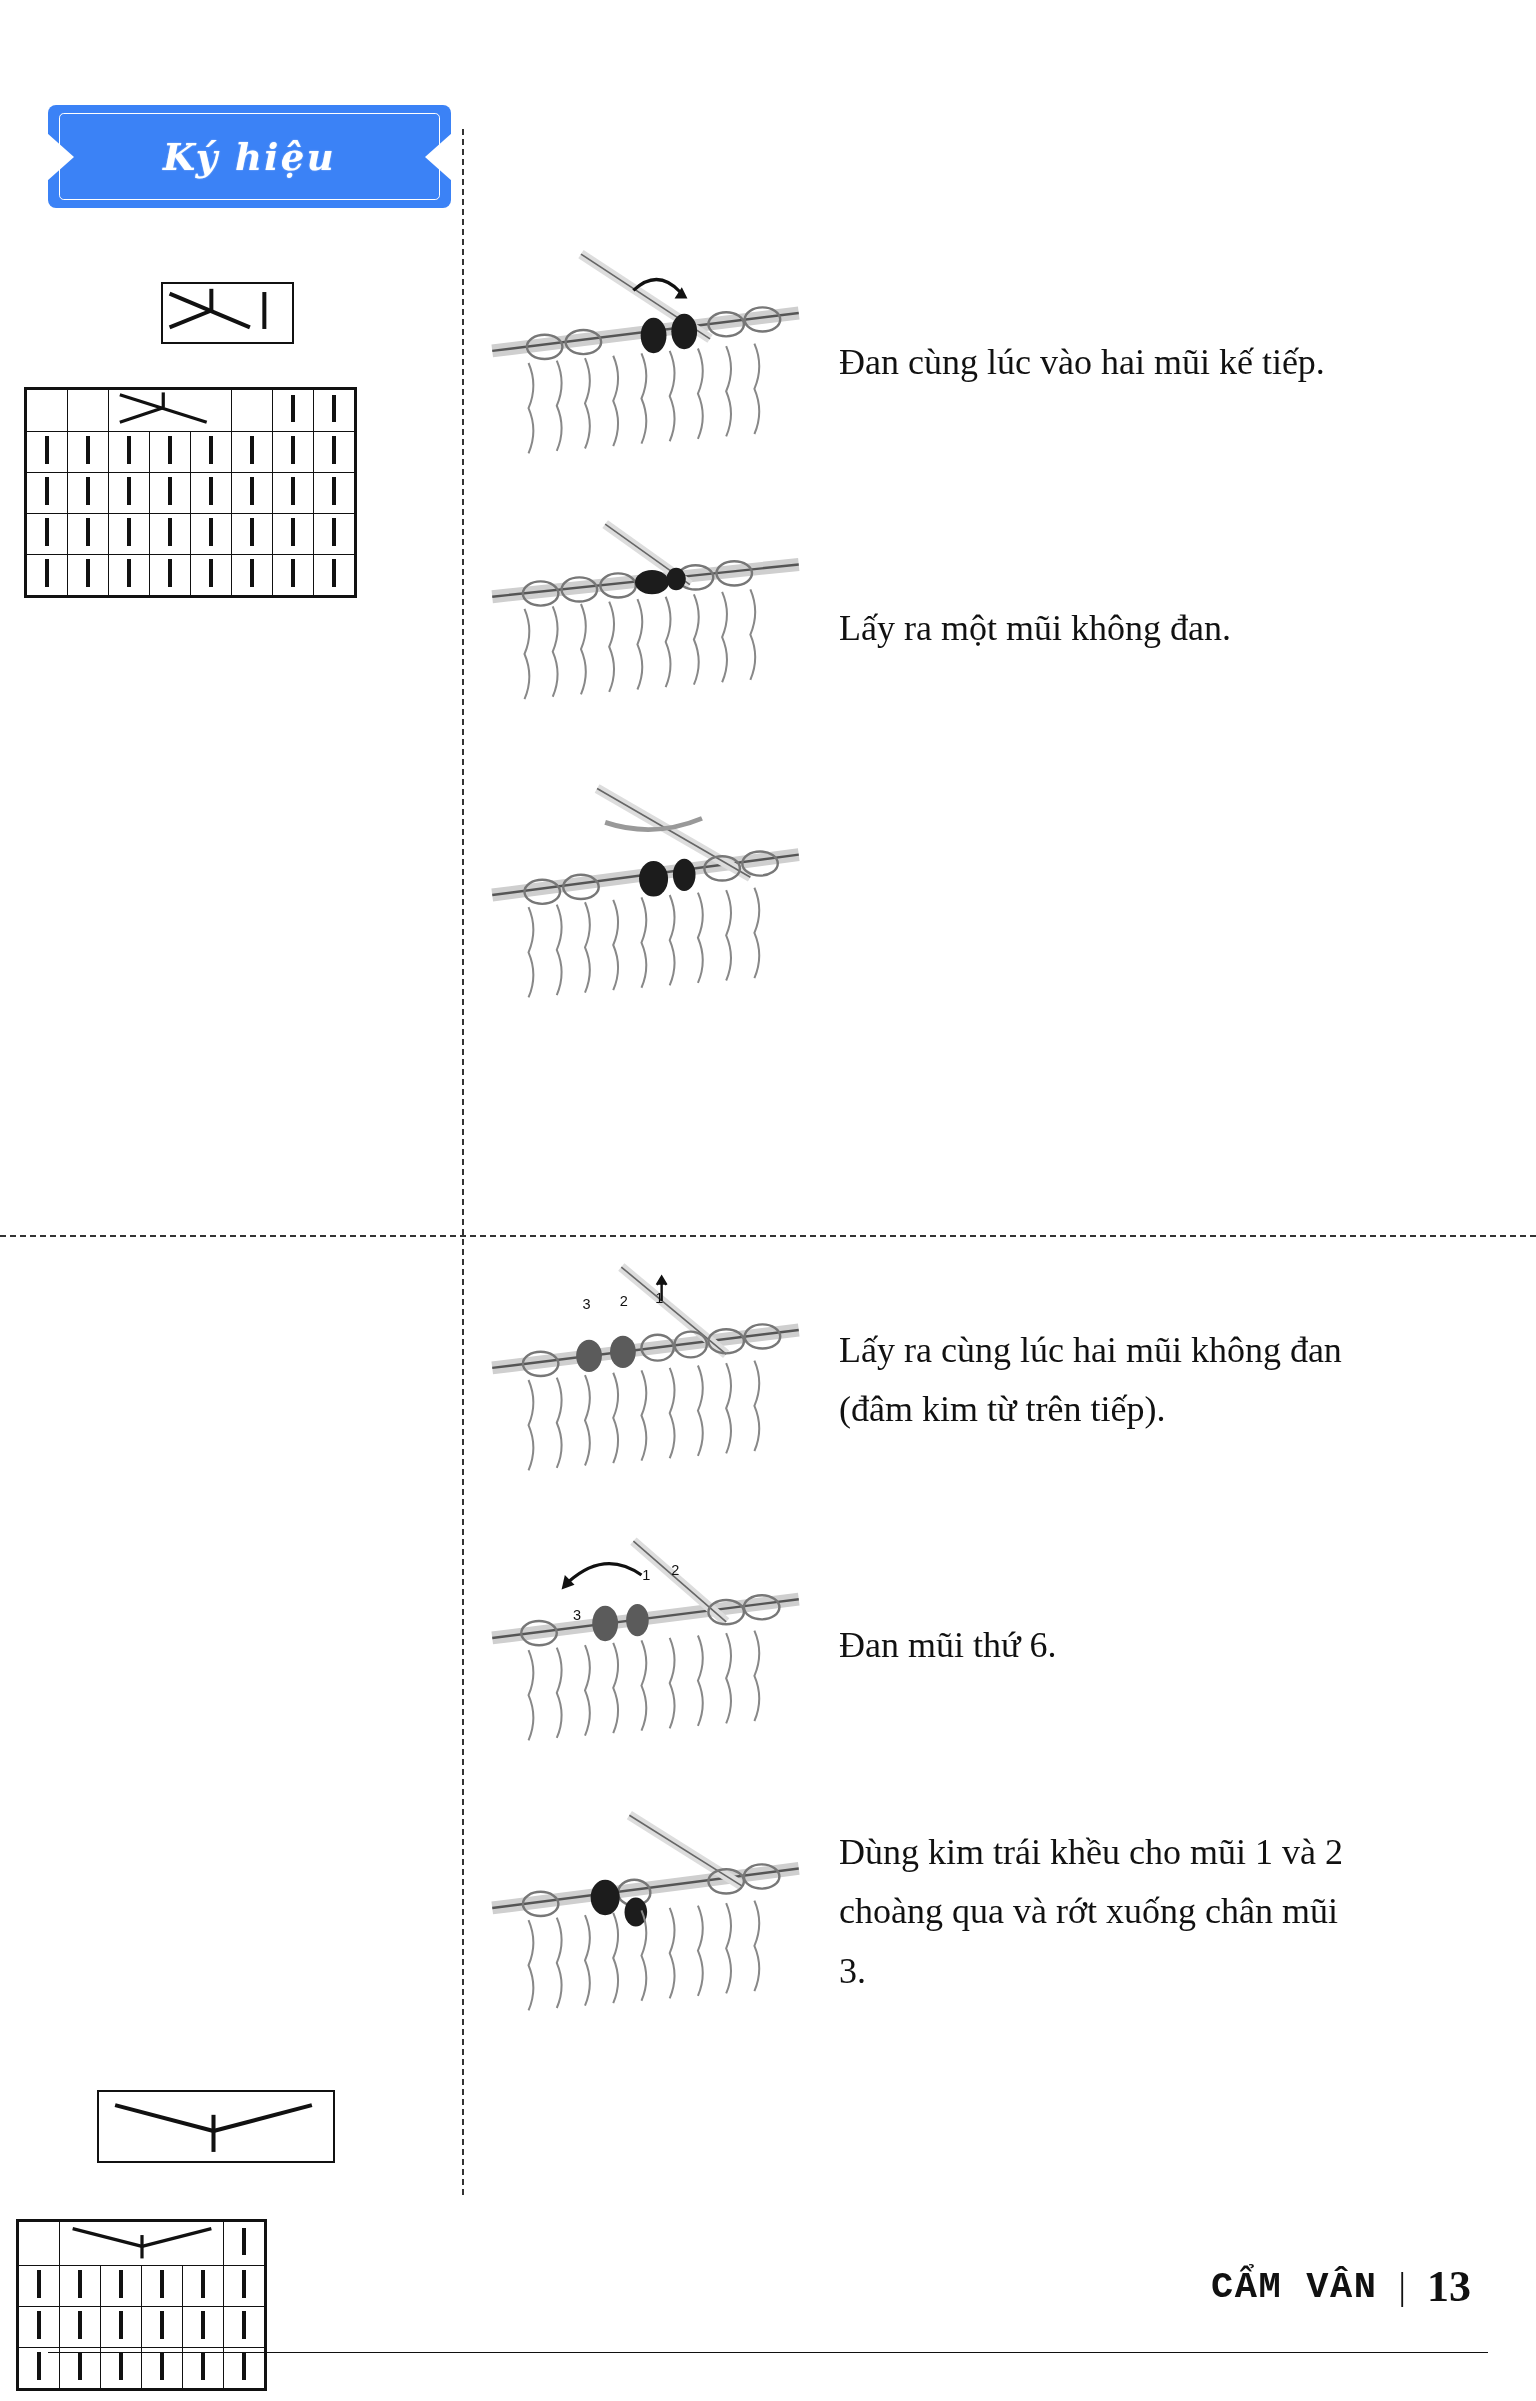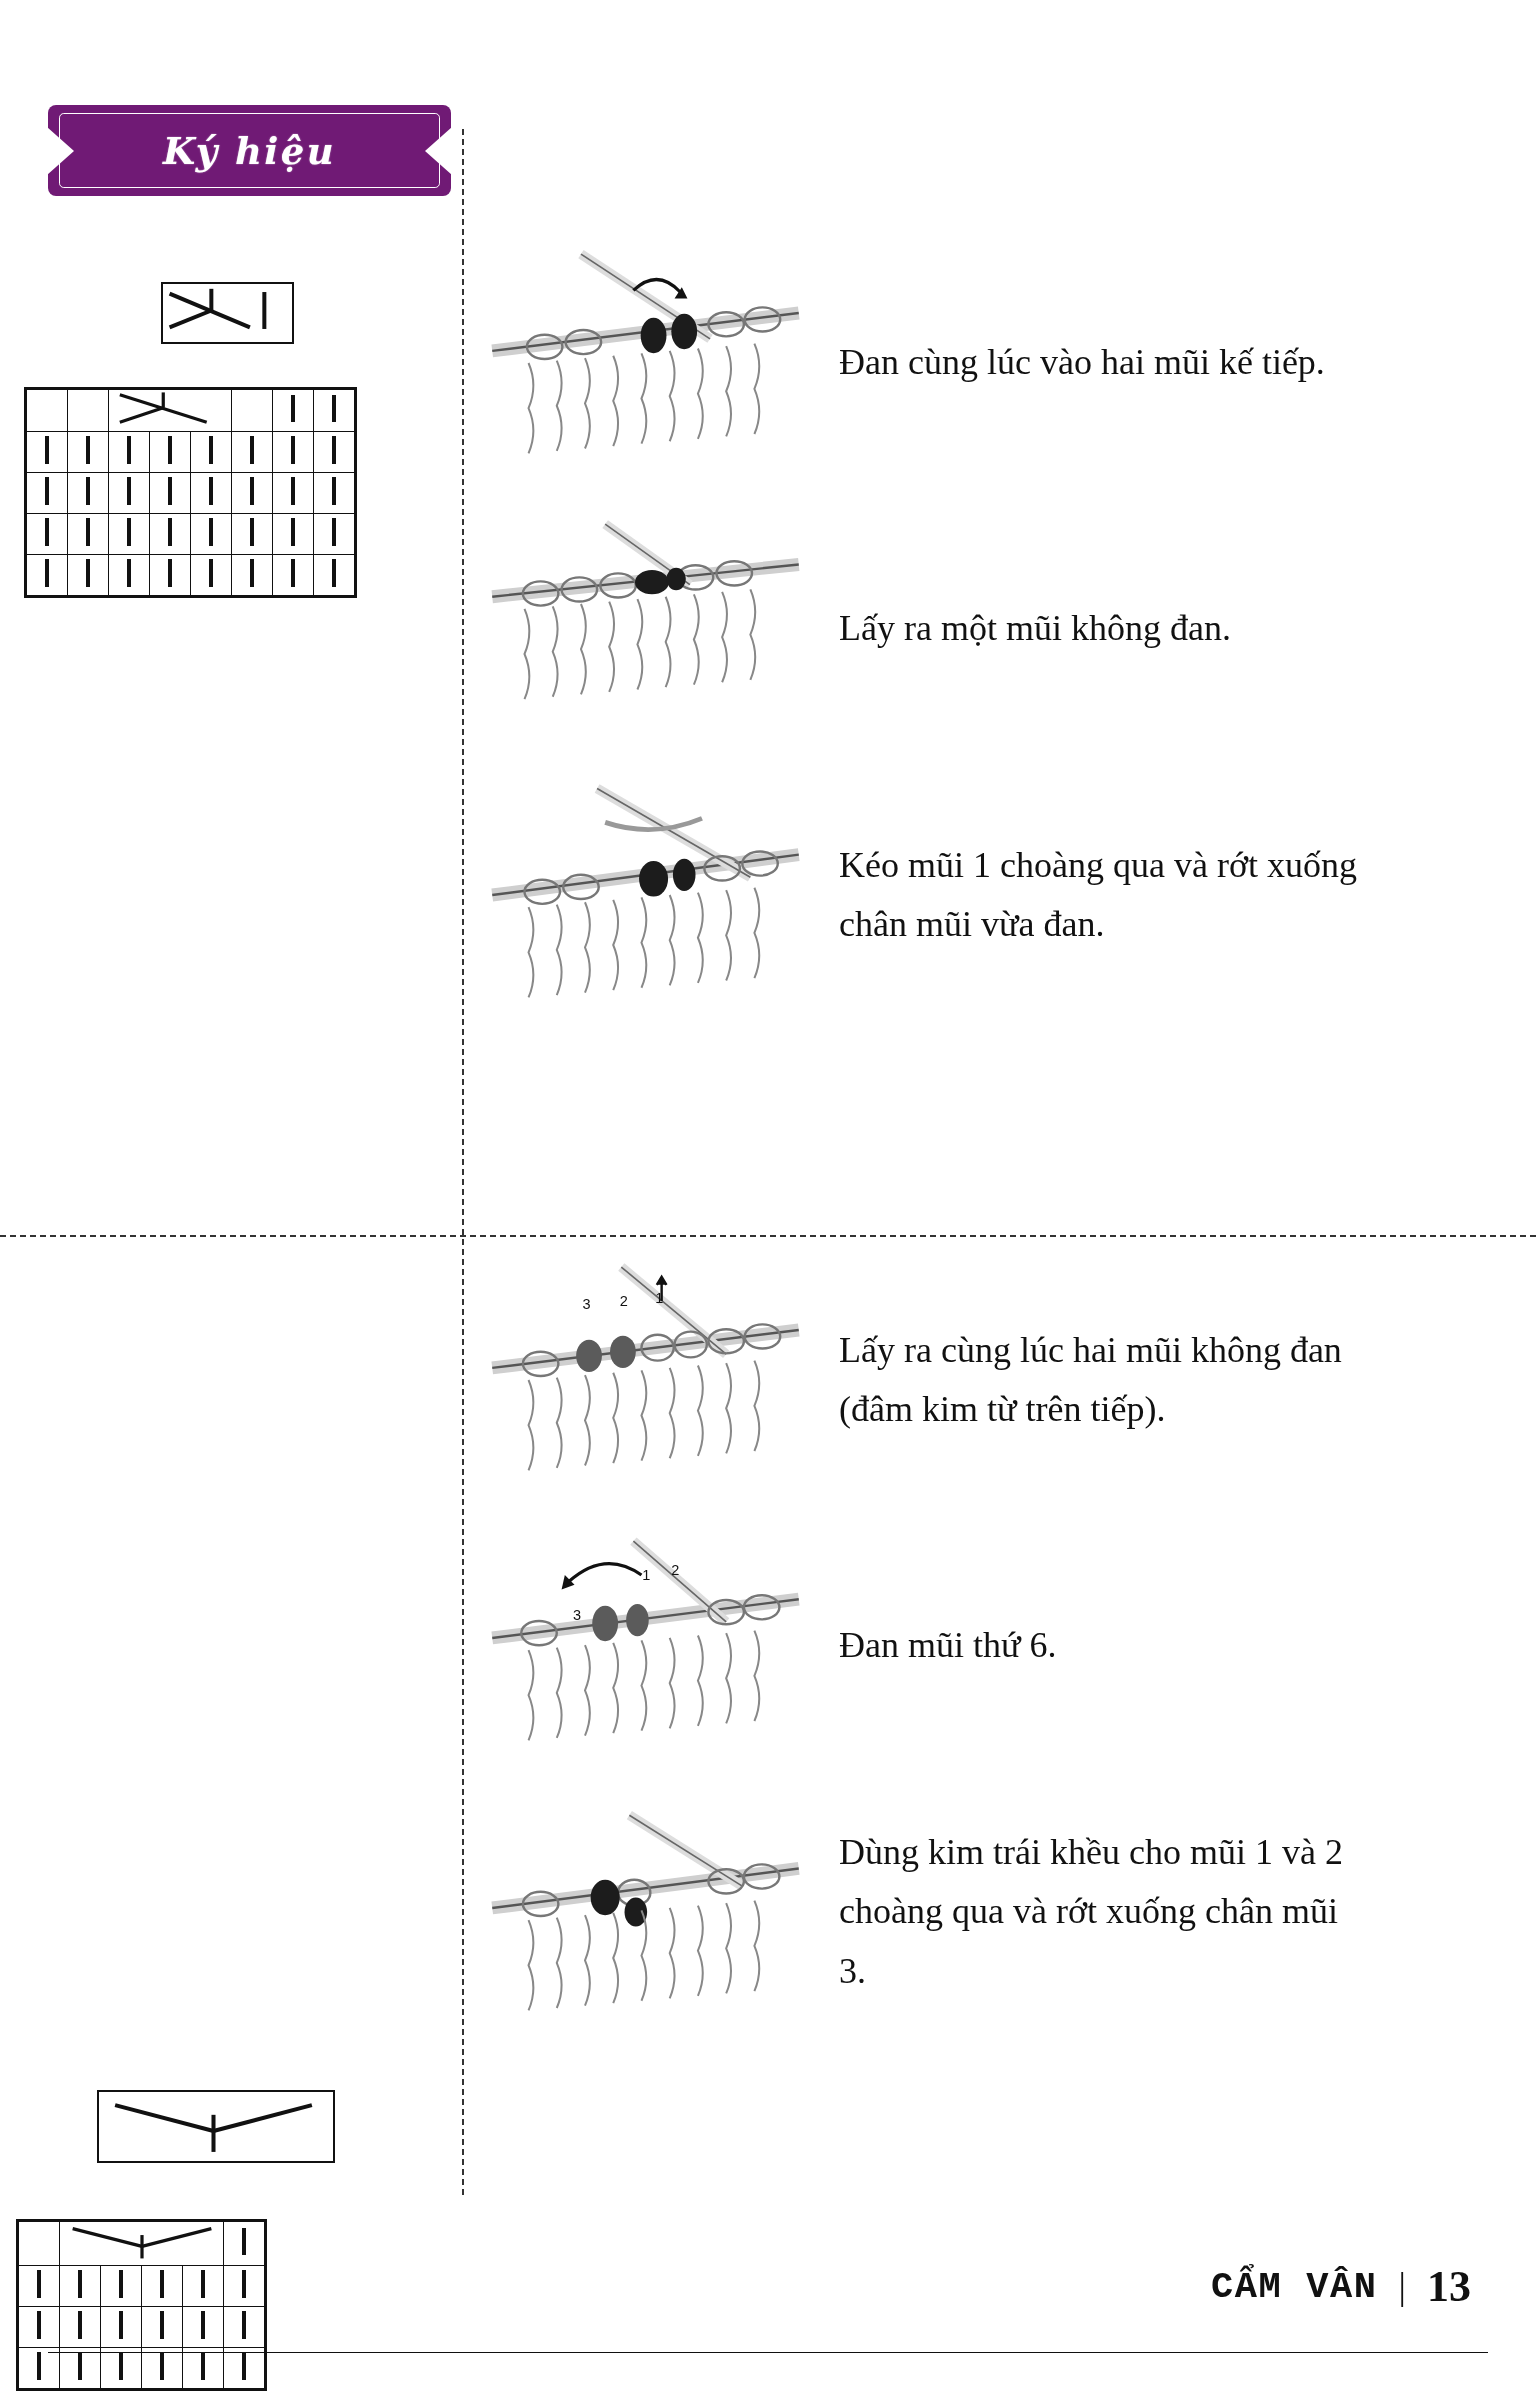--- a/index.html
+++ b/index.html
@@ -27,22 +27,22 @@
   .header-row {
     position: absolute;
     top: 105px;
     left: 0;
     width: 1536px;
     height: 113px;
   }
 
   .banner {
     position: absolute;
-    height: 91px;
-    background: #701a75;
+    height: 103px;
+    background: #3b82f6;
     display: flex;
     align-items: center;
     justify-content: center;
     border-radius: 8px;
   }
   .banner::before,
   .banner::after {
     content: "";
     position: absolute;
     top: 50%;
@@ -401,21 +401,20 @@
               <path d="M125 159 q12 28 0 56 q12 28 0 56"></path>
               <path d="M160 156 q12 28 0 56 q12 28 0 56"></path>
               <path d="M195 153 q12 28 0 56 q12 28 0 56"></path>
               <path d="M230 150 q12 28 0 56 q12 28 0 56"></path>
               <path d="M265 147 q12 28 0 56 q12 28 0 56"></path>
               <path d="M300 144 q12 28 0 56 q12 28 0 56"></path>
               <path d="M335 141 q12 28 0 56 q12 28 0 56"></path>
             </g>
           </svg>
         </div>
-        <div class="step-text">Kéo mũi 1 choàng qua và rớt xuống chân mũi vừa đan.</div>
       </div>
 
     </div>
   </div>
 
   <div class="section" id="section-2">
 
     <div class="symbol-col">
 
       <div class="symbol-box" id="symbol-box-2">

